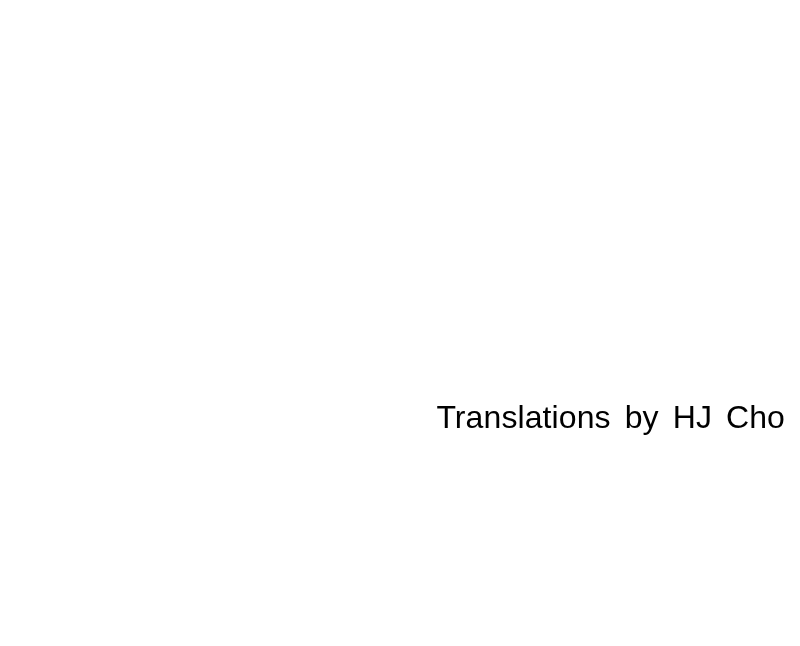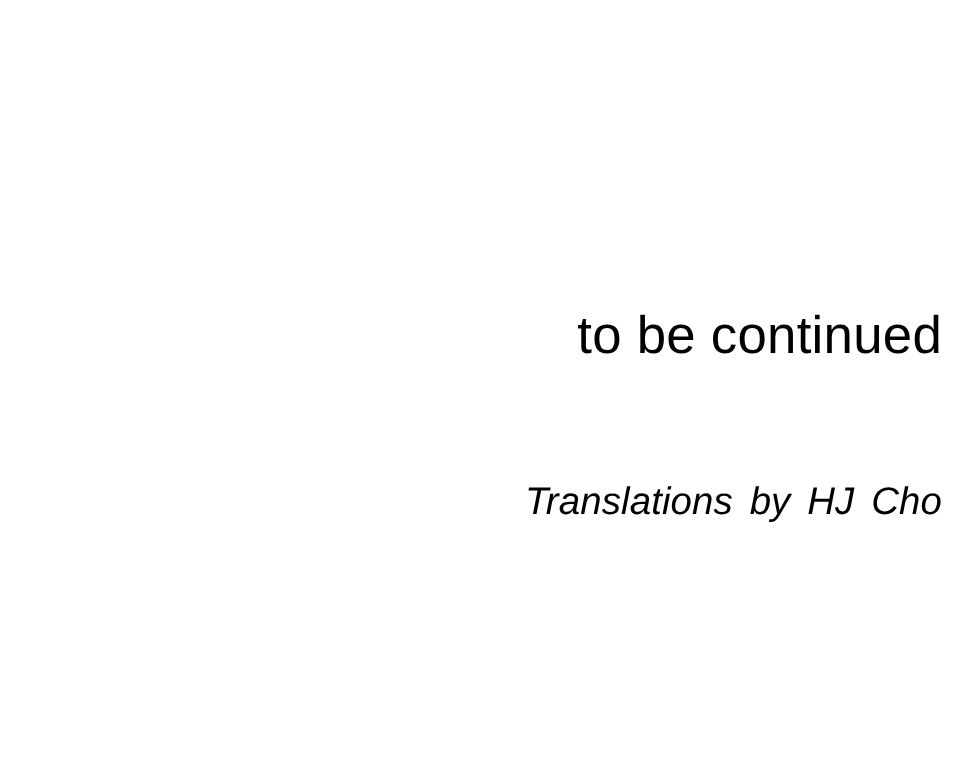--- a/index.html
+++ b/index.html
@@ -46,25 +46,23 @@
     width: 485px;          
     text-align: right;
     font-family: "Liberation Sans", "DejaVu Sans", sans-serif;
     font-size: 32px;
     line-height: 38px;
     font-weight: 400;
     color: #000000;
     letter-spacing: 0.1px;
     word-spacing: 5px;
     white-space: nowrap;
-    font-style: italic;
   }
 </style>
 </head>
 <body>
 
 <div id="slide">
 
-  <div class="headline">to be continued</div>
 
   <div class="credit">Translations by HJ Cho</div>
 
 </div>
 
 </body></html>

